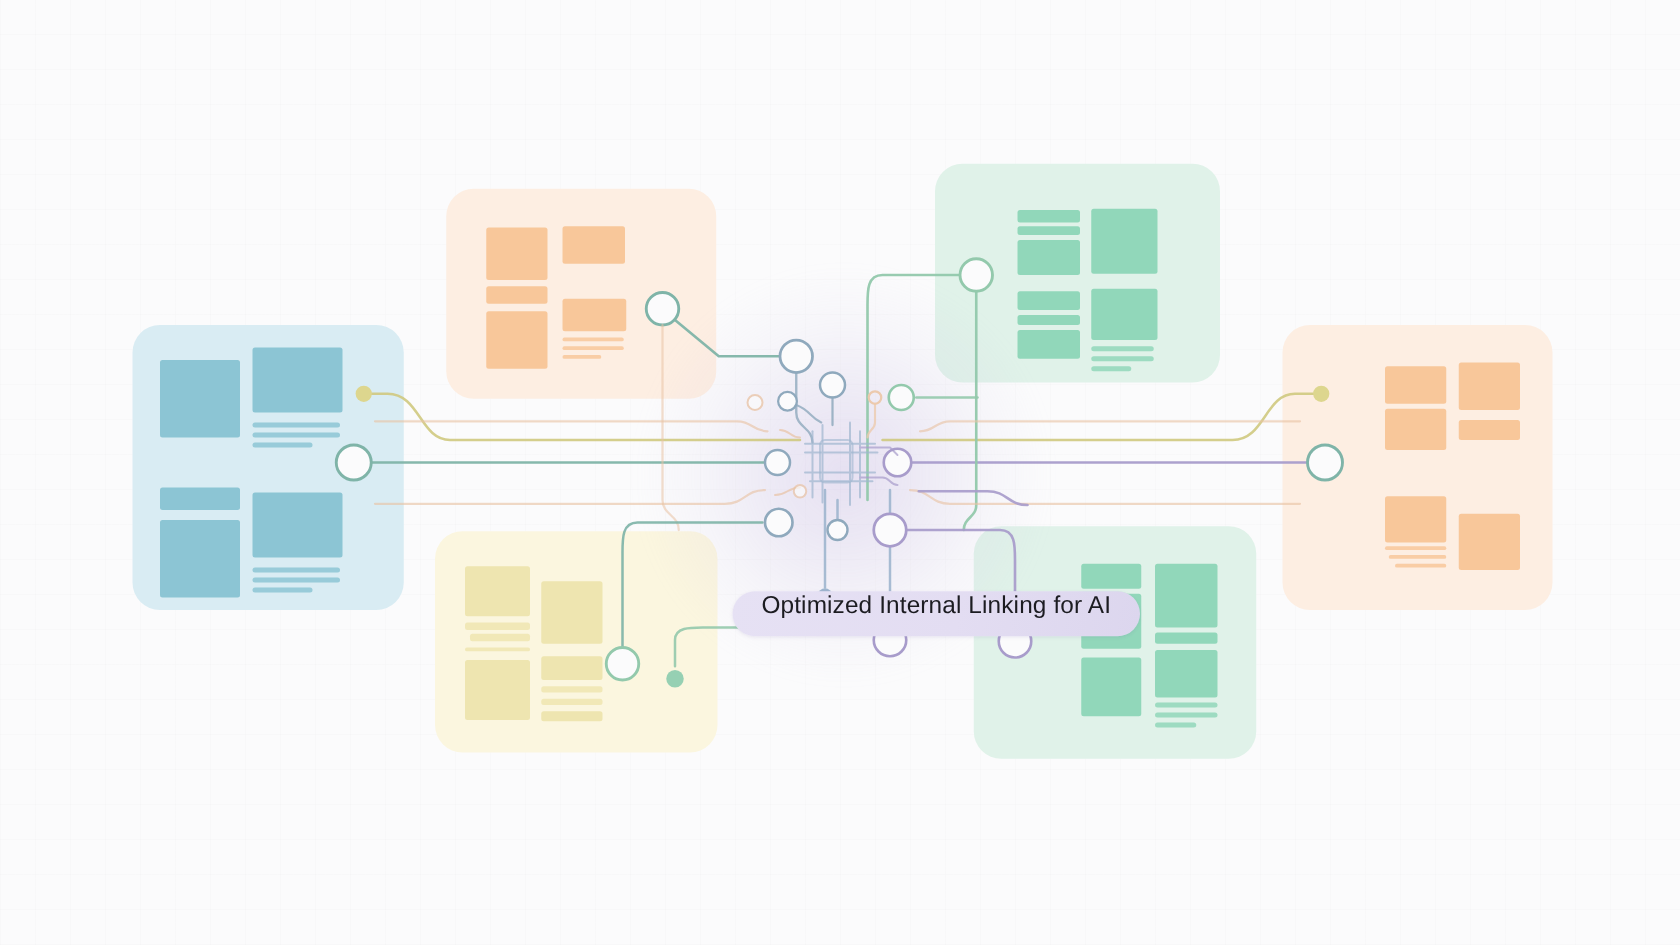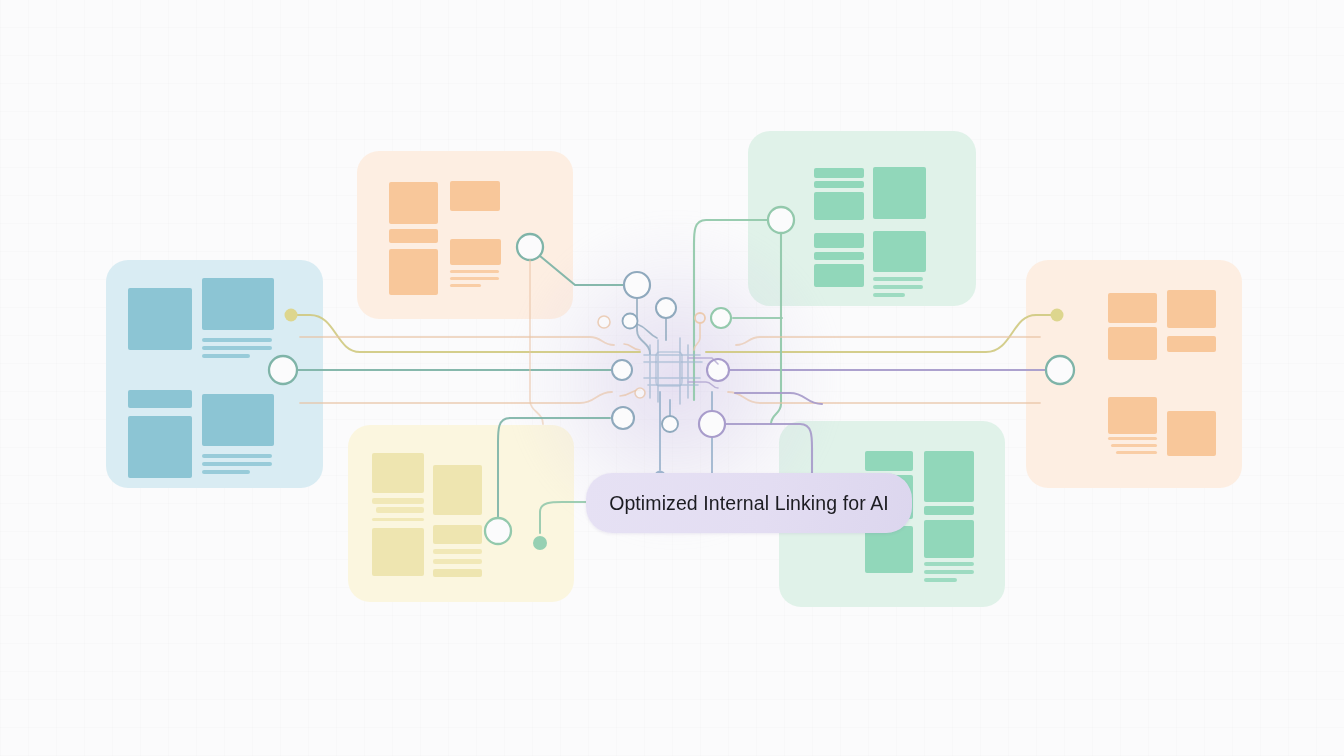--- a/index.html
+++ b/index.html
@@ -42,25 +42,25 @@
 
   
   #circuit{position:absolute;left:0;top:0;width:1344px;height:756px;}
   #circuit path, #circuit line{fill:none;stroke-linecap:round;stroke-linejoin:round;}
   .ring{fill:#fbfbfc;}
 
   
   #label-pill{
     position:absolute;
     left:586px;top:473px;
-    width:326px;height:60px;
+    width:326px;height:36px;
     border-radius:26px;
     background:linear-gradient(100deg,#e6e1f4 0%,#e3ddf2 55%,#dcd6ee 100%);
     box-shadow:0 1px 3px rgba(90,70,140,0.10);
-    display:flex;align-items:center;justify-content:center;
+    display:flex;justify-content:center;
     backdrop-filter:blur(2px);
   }
   #label-pill .txt{
     font-size:19.5px;
     color:#1c1c21;
     letter-spacing:.1px;
     white-space:nowrap;
   }
 </style>
 </head>

